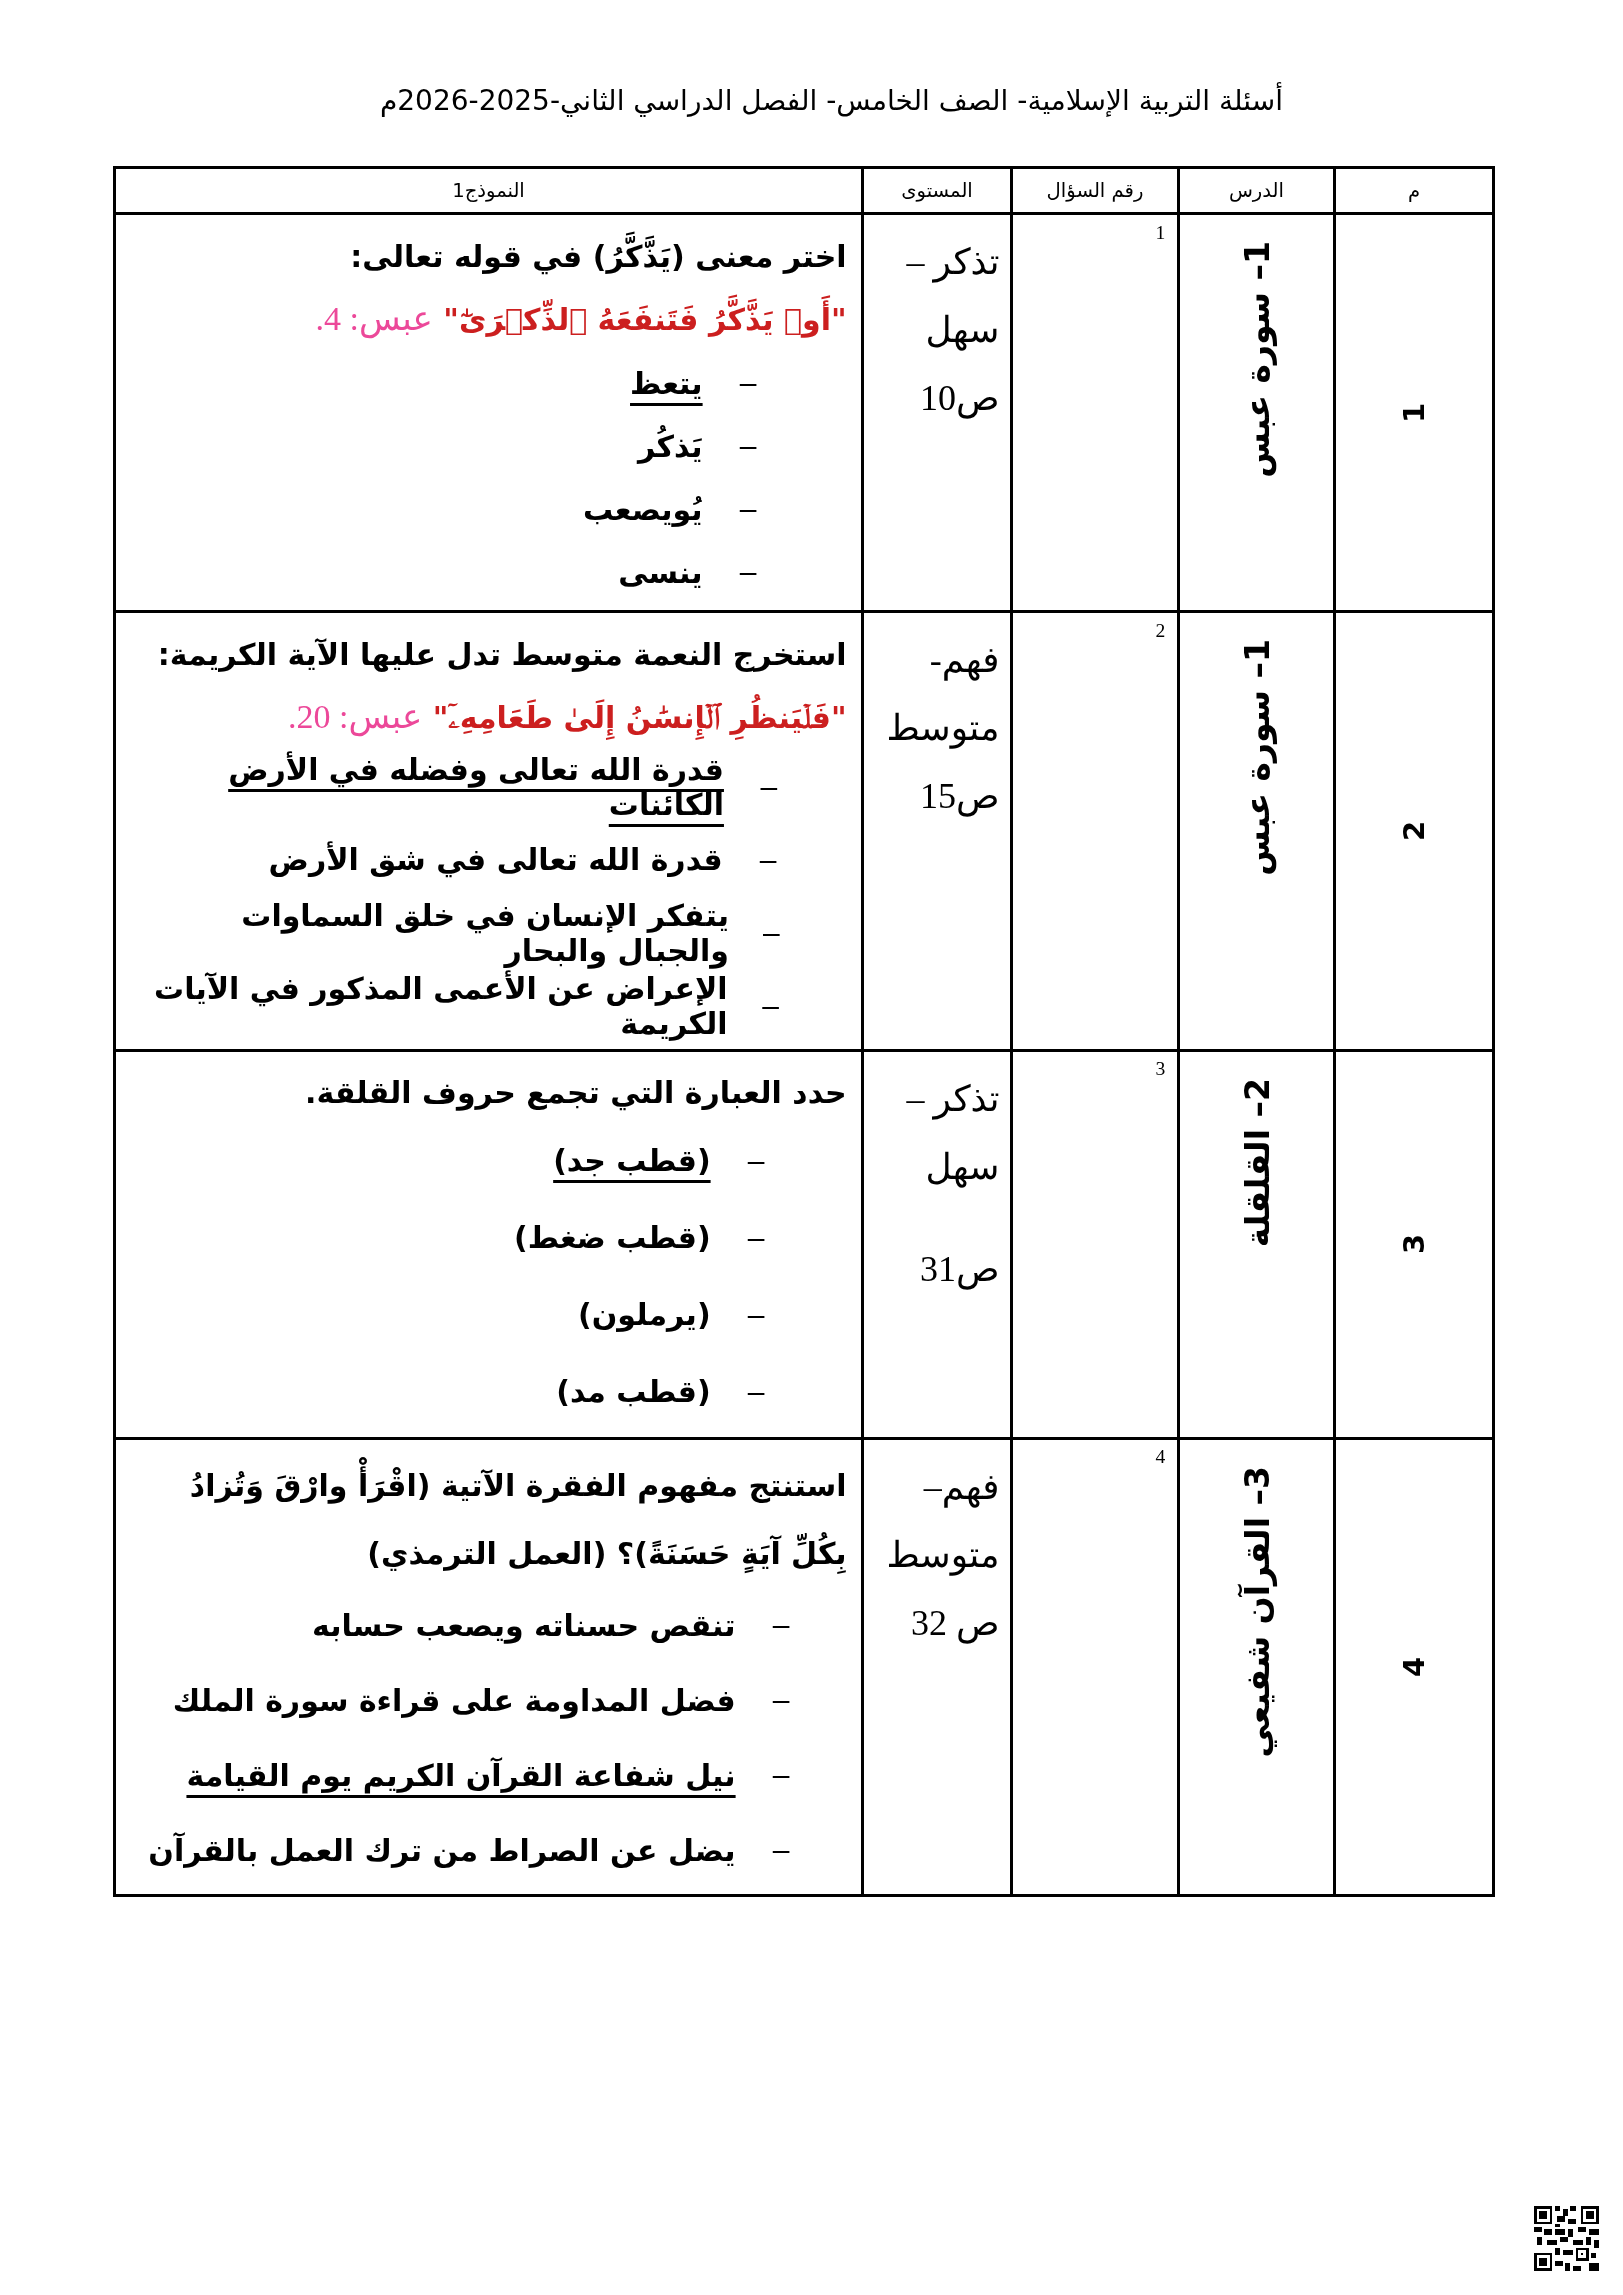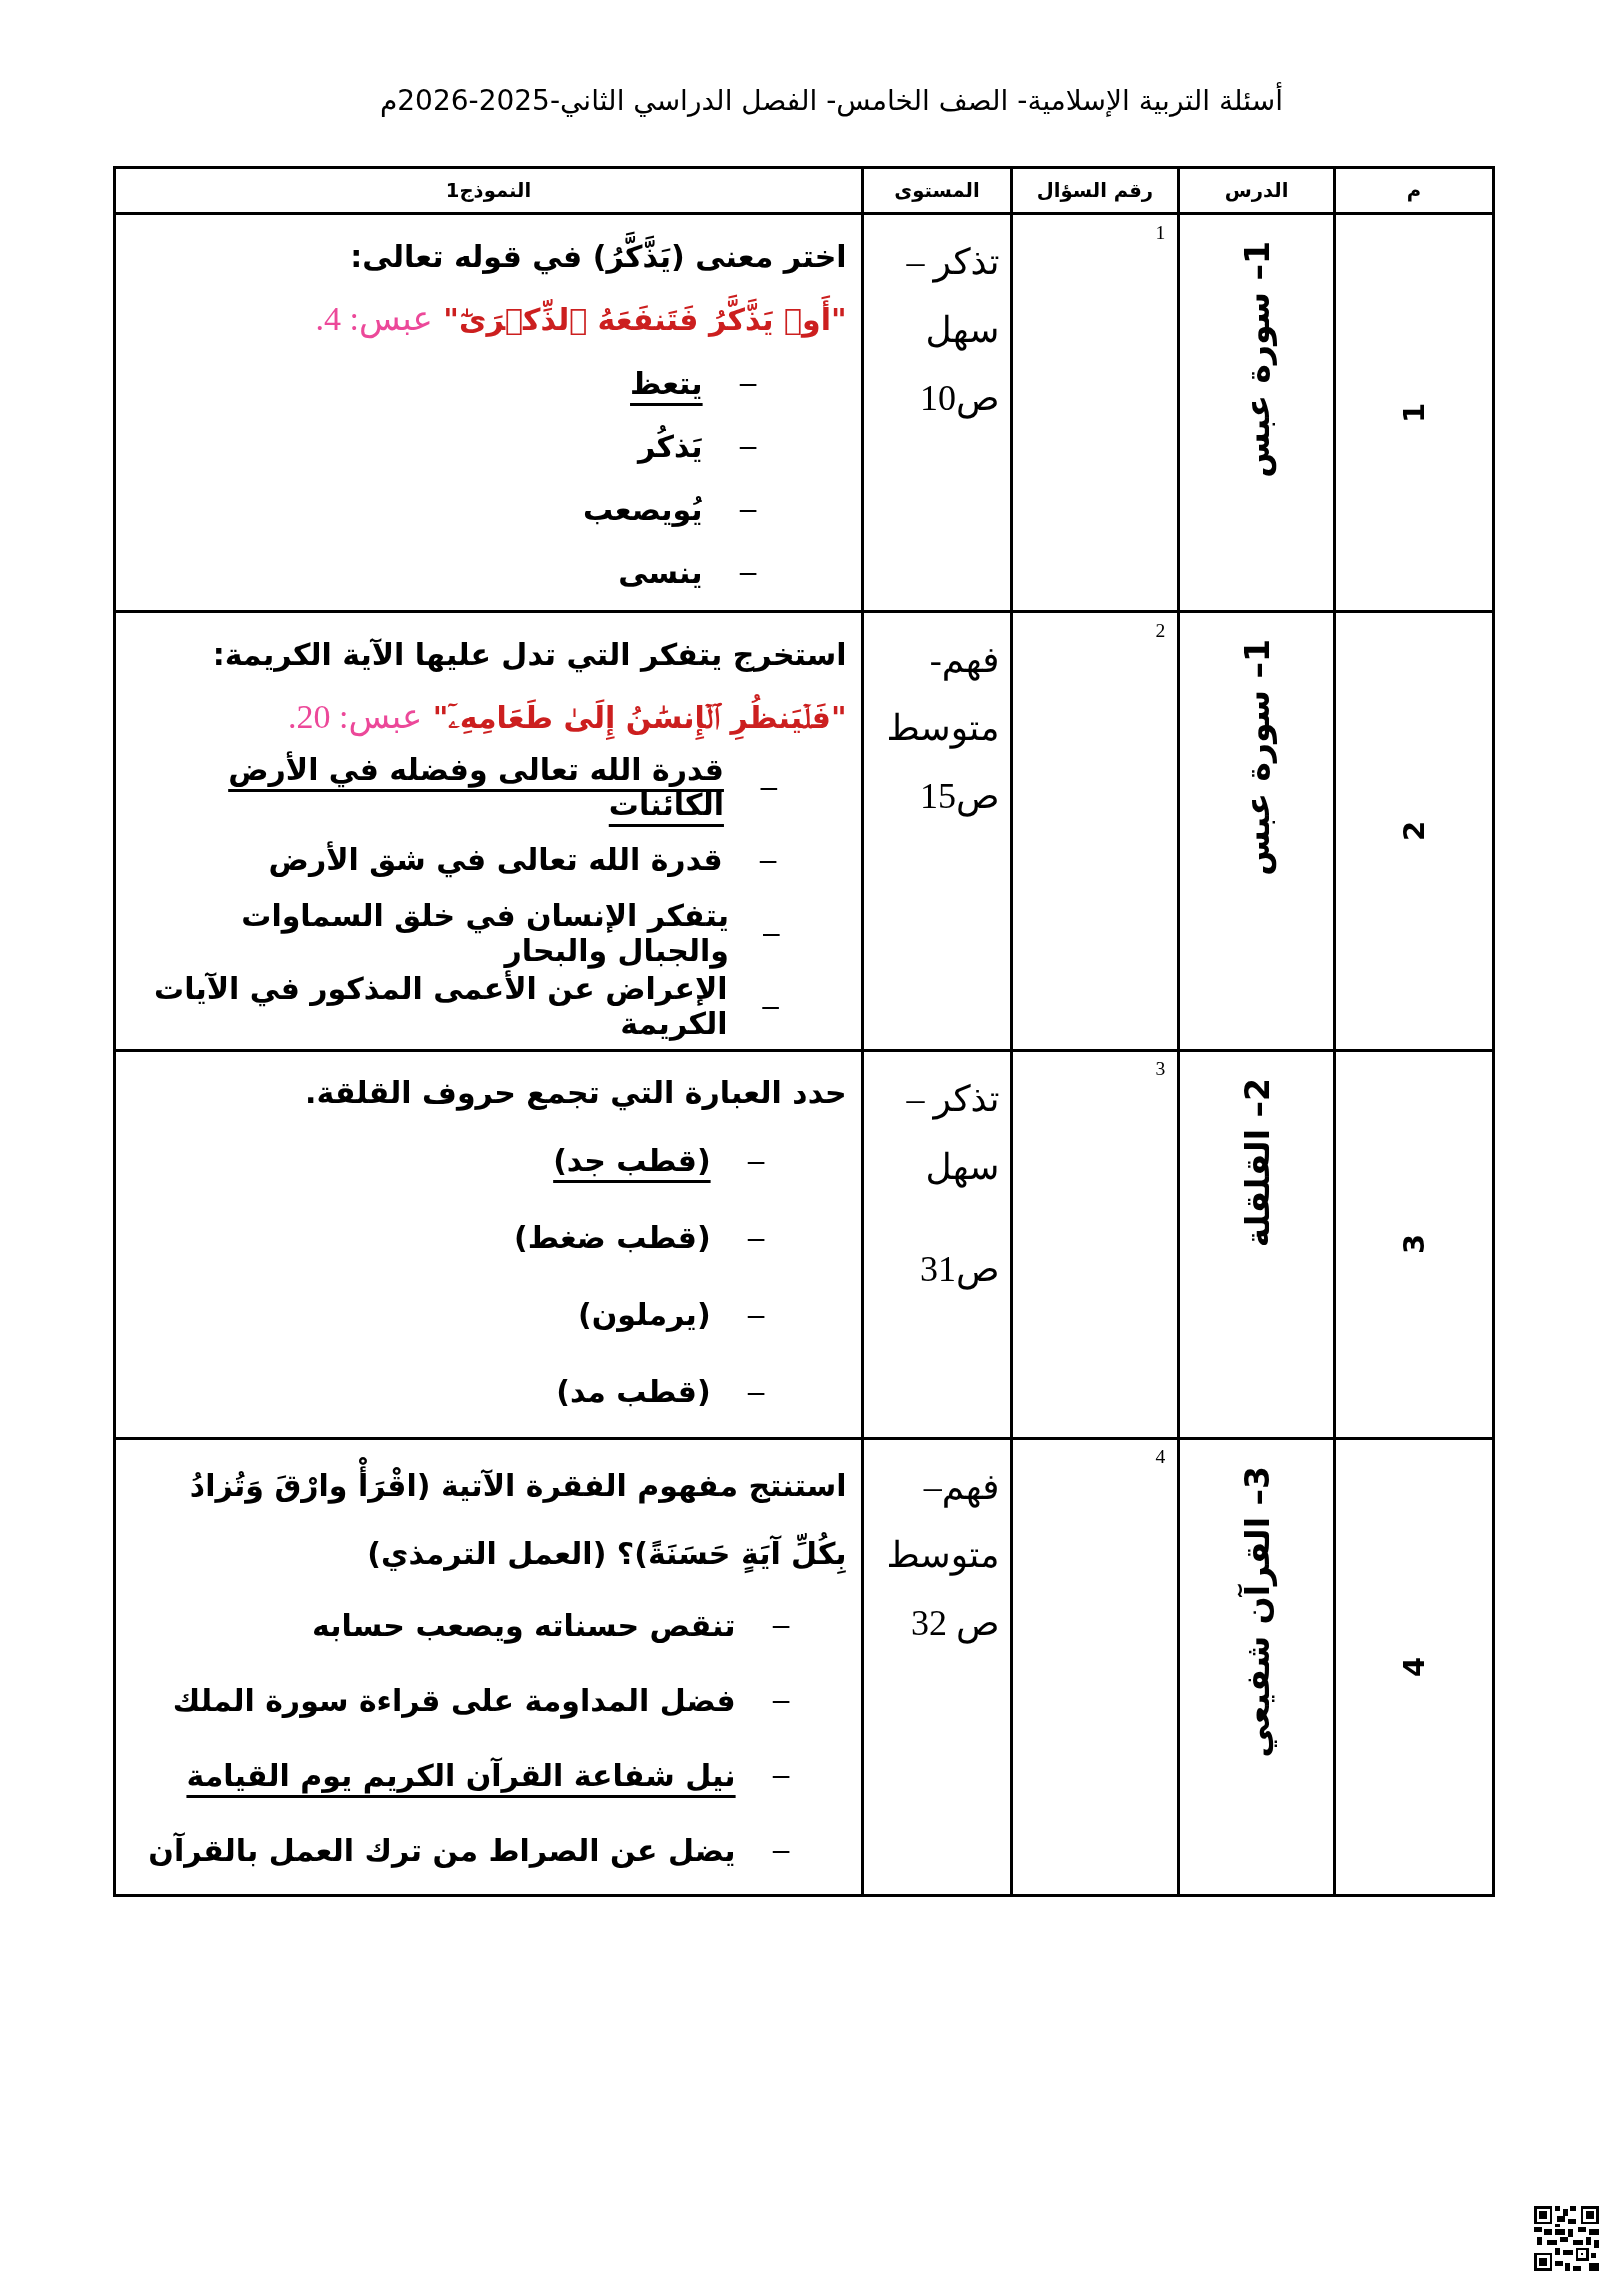--- a/index.html
+++ b/index.html
@@ -4,21 +4,21 @@
 <style>
   html, body { margin: 0; padding: 0; background: #ffffff; }
   body { width: 1623px; height: 2295px; position: relative; overflow: hidden;
          font-family: "DejaVu Sans", "Liberation Sans", sans-serif; color: #000; }
   .page-title { position: absolute; top: 84px; left: 0; width: 1283px; text-align: right;
                 font-size: 28px; direction: rtl; }
   .page-title span { display: inline-block; }
   table.exam { position: absolute; left: 113px; top: 166px; width: 1378px;
                border-collapse: collapse; direction: rtl; table-layout: fixed; }
   table.exam th, table.exam td { border: 3.3px solid #000; vertical-align: top; padding: 0; }
-  table.exam th { height: 43px; font-size: 19.6px; font-weight: bold; vertical-align: middle; }
+  table.exam th { height: 43px; font-size: 19.6px; font-weight: normal; vertical-align: middle; }
   col.c-num { width: 159px; }
   col.c-lesson { width: 156px; }
   col.c-qno { width: 167px; }
   col.c-level { width: 149px; }
   col.c-model { width: 748px; }
   .rownum { text-align: center; vertical-align: middle !important; }
   .rownum span { display: inline-block; transform: rotate(-90deg); font-size: 29px; font-weight: bold; }
   .lesson-cell { position: relative; }
   .lesson-vert { position: absolute; left: 50%; top: 26px; writing-mode: vertical-rl;
                  transform: translateX(-50%) rotate(180deg); font-size: 33px; font-weight: bold;
@@ -117,21 +117,21 @@
         </td>
       <td class="qno">
           <span>2</span>
         </td>
       <td class="level">
         <div>فهم-</div>
         <div>متوسط</div>
         <div>ص15</div>
       </td>
       <td class="model">
-        <div class="stem">استخرج يتفكر التي تدل عليها الآية الكريمة:</div>
+        <div class="stem">استخرج النعمة متوسط تدل عليها الآية الكريمة:</div>
         <div class="ayah"><span class="red">"فَلۡيَنظُرِ ٱلۡإِنسَٰنُ إِلَىٰ طَعَامِهِۦٓ"</span> <span class="ref">عبس: 20.</span></div>
         <ul class="opts">
           <li>
               <span class="dash">–</span>
               <span class="txt correct">قدرة الله تعالى وفضله في الأرض الكائنات</span>
             </li>
           <li>
               <span class="dash">–</span>
               <span class="txt">قدرة الله تعالى في شق الأرض</span>
             </li>

